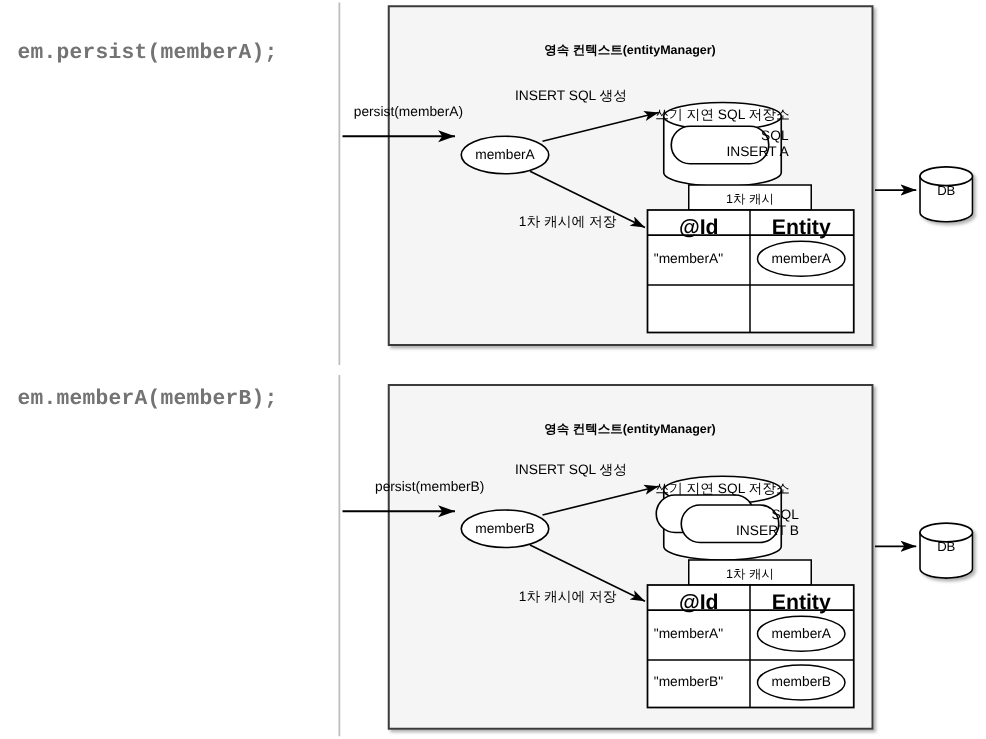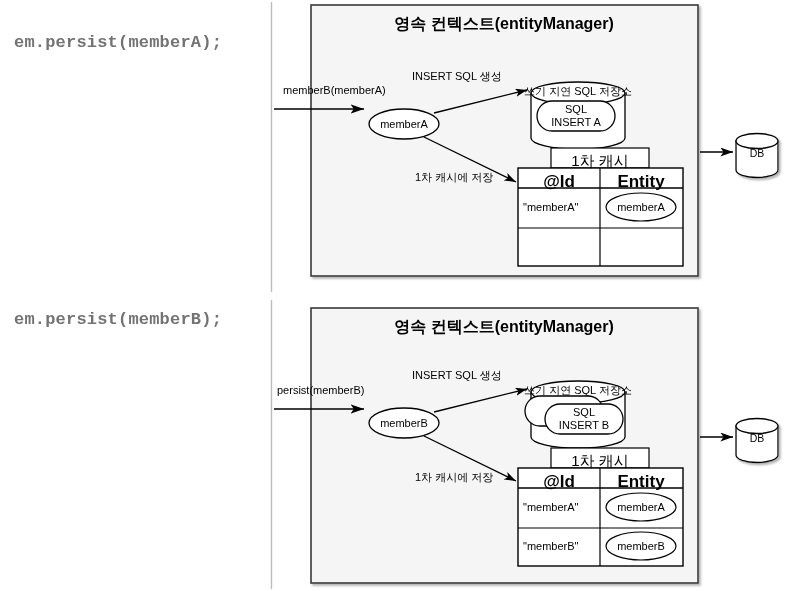--- a/index.html
+++ b/index.html
@@ -43,37 +43,39 @@
   
   .lbl {
     position: absolute;
     white-space: nowrap;
     font-size: 11px;
     color: #000;
     text-align: right;
   }
   .lbl.ctx-title {
     font-weight: bold;
-    font-size: 16px;
+    font-size: 10px;
+    margin-top: 19px;
   }
   .lbl.center {
     transform: translateX(-50%);
     text-align: center;
   }
   .lbl.sql-box {
     font-size: 11px;
     line-height: 12.5px;
-    text-align: center;
+    text-align: right;
+    margin-left: 30px;
   }
   .lbl.th {
     font-weight: bold;
     font-size: 17px;
   }
   .lbl.db-text { font-size: 10.5px; }
-  .lbl.cache-title { font-size: 15px; }
+  .lbl.cache-title { font-size: 10px; }
 </style>
 </head>
 <body>
 
 <div class="stage">
 
   <svg class="svg-layer" viewBox="0 0 789 591" xmlns="http://www.w3.org/2000/svg">
     <defs>
       <marker id="arrowFill" markerWidth="10" markerHeight="10" refX="9" refY="3.2" orient="auto" markerUnits="strokeWidth">
         <path d="M0,0 L9,3.2 L0,6.4 L2.2,3.2 z" fill="#000"></path>
@@ -163,21 +165,21 @@
         <path d="M736,426 L736,455 A21,7.5 0 0 0 778,455 L778,426 Z" fill="#ffffff" stroke="#000" stroke-width="1.3"></path>
         <ellipse cx="757" cy="426" rx="21" ry="7.5" fill="#ffffff" stroke="#000" stroke-width="1.3"></ellipse>
       </g>
     </g>
   </svg>
 
   <div class="code-caption" id="caption-a">em.persist(memberA);</div>
 
   <div class="lbl ctx-title center" style="left:504px; top:14px;">영속 컨텍스트(entityManager)</div>
 
-  <div class="lbl" style="left:283px; top:84px;">memberB(memberA)</div>
+  <div class="lbl" style="left:283px; top:84px;">persist(memberA)</div>
 
   <div class="lbl center" style="left:404px; top:118px;">memberA</div>
 
   <div class="lbl" style="left:412px; top:69px;">INSERT SQL 생성</div>
 
   <div class="lbl" style="left:415px; top:170px;">1차 캐시에 저장</div>
 
   <div class="lbl center" style="left:578px; top:84px;">쓰기 지연 SQL 저장소</div>
 
   <div class="lbl sql-box center" style="left:576px; top:103px;">
@@ -191,25 +193,25 @@
   <div class="lbl th center" style="left:641px; top:172px;">Entity</div>
 
   <div class="lbl" style="left:523px; top:201px;">"memberA"</div>
   <div class="lbl center" style="left:641px; top:201px;">memberA</div>
 
   <div class="lbl" style="left:523px; top:241px;"></div>
   <div class="lbl center" style="left:641px; top:241px;"></div>
 
   <div class="lbl db-text center" style="left:757px; top:147px;">DB</div>
 
-  <div class="code-caption" id="caption-b">em.persist(memberB);</div>
+  <div class="code-caption" id="caption-b">em.memberA(memberB);</div>
 
   <div class="lbl ctx-title center" style="left:504px; top:317px;">영속 컨텍스트(entityManager)</div>
 
-  <div class="lbl" style="left:277px; top:384px;">persist(memberB)</div>
+  <div class="lbl" style="left:300px; top:384px;">persist(memberB)</div>
 
   <div class="lbl center" style="left:404px; top:417px;">memberB</div>
 
   <div class="lbl" style="left:412px; top:368px;">INSERT SQL 생성</div>
 
   <div class="lbl" style="left:415px; top:470px;">1차 캐시에 저장</div>
 
   <div class="lbl center" style="left:578px; top:383px;">쓰기 지연 SQL 저장소</div>
 
   <div class="lbl sql-box center" style="left:584px; top:406px;">

